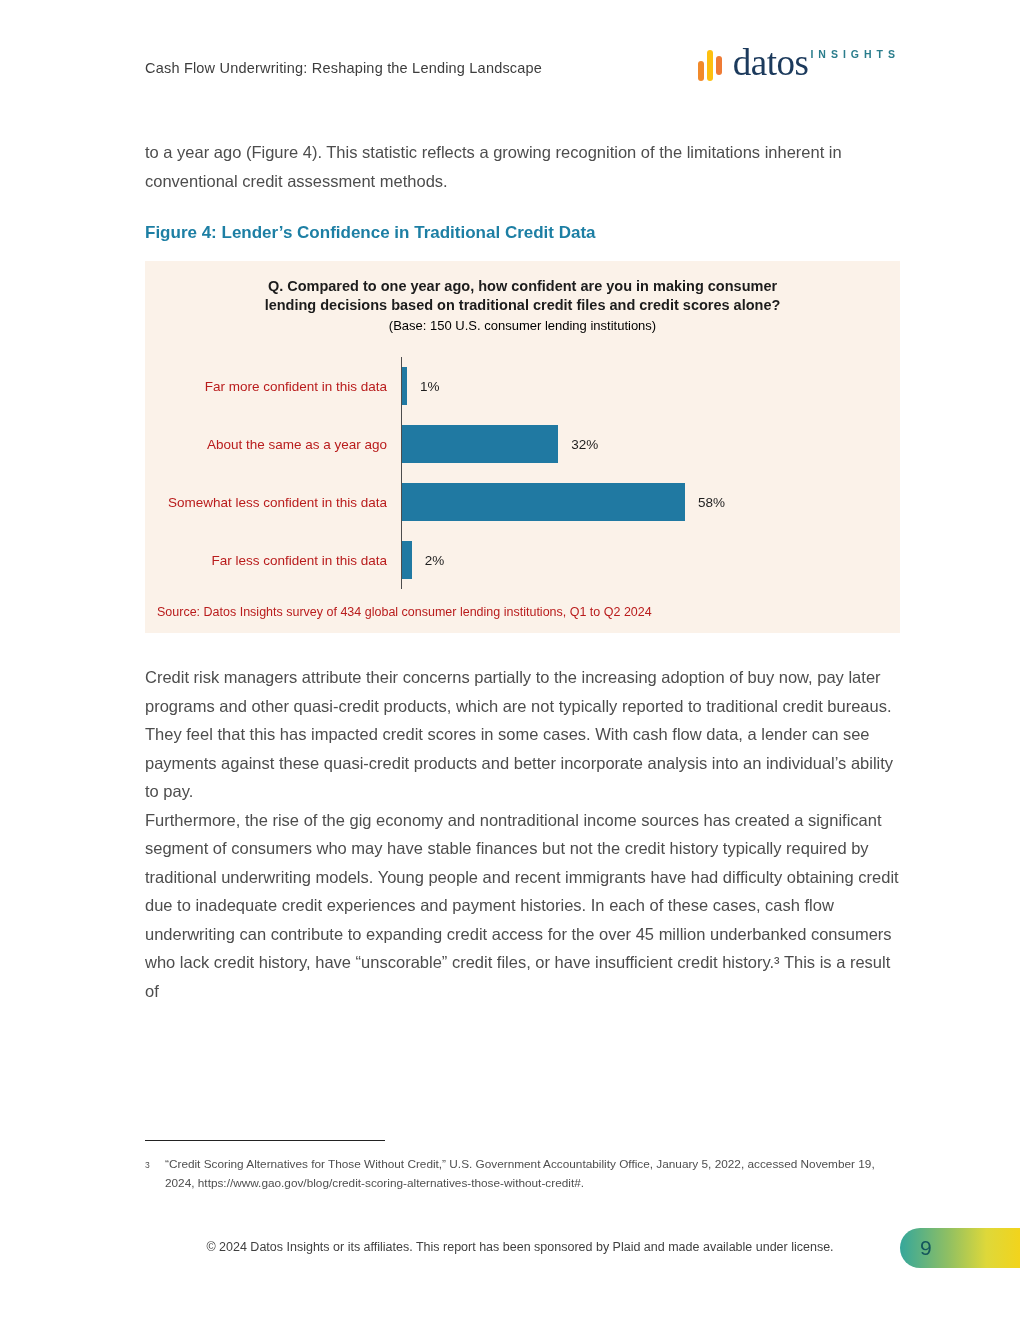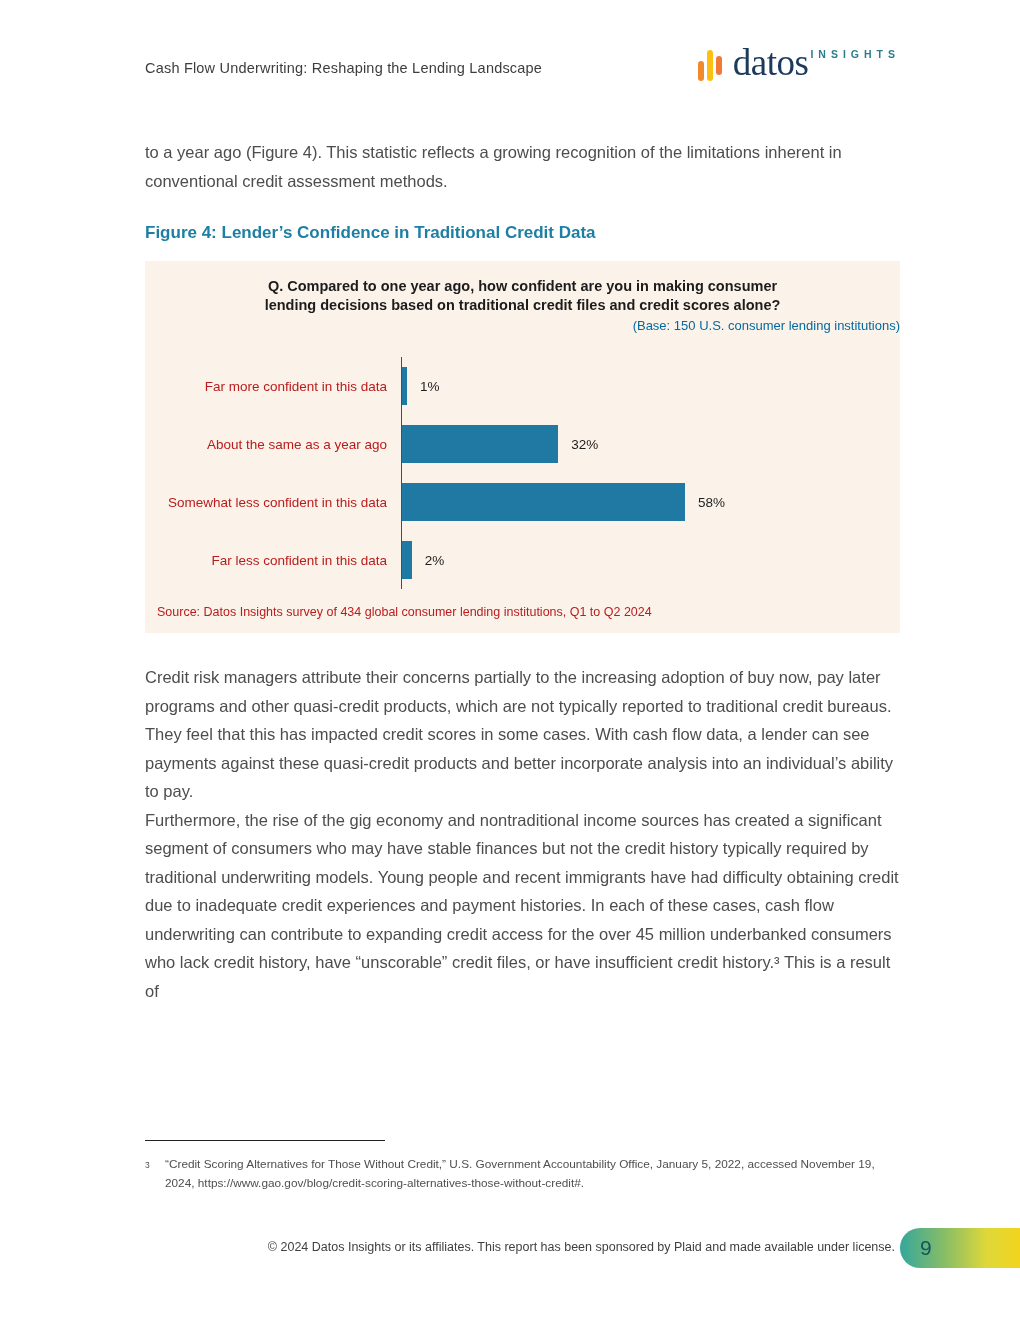--- a/index.html
+++ b/index.html
@@ -44,21 +44,21 @@
     margin-top: 18px;
     background: #fbf2e9;
     padding: 16px 0 14px 0;
   }
   .chart-title {
     font-size: 14.5px; font-weight: bold; color: #1c1c1c;
     text-align: center; line-height: 19px;
     max-width: 560px; margin: 0 auto;
   }
   .chart-subtitle {
-    font-size: 13px; color: #0369a1; text-align: right;
+    font-size: 13px; color: #000000; text-align: center;
     margin-top: 3px;
   }
   .chart-rows { margin-top: 24px; }
   .chart-row { display: flex; align-items: center; height: 58px; }
   .row-label {
     width: 256px; padding-right: 14px; text-align: right;
     font-size: 13.5px; color: #b91c1c;
   }
   .bar-area {
     flex: 1; height: 100%;
@@ -80,21 +80,21 @@
   .footnote-area { position: absolute; top: 1140px; left: 145px; right: 120px; }
   .footnote-divider { width: 240px; border-top: 1.5px solid #222; margin-bottom: 14px; }
   .footnote { display: flex; font-size: 11.8px; line-height: 19px; color: #4f4f4f; }
   .footnote sup { font-size: 8.5px; width: 20px; flex: 0 0 20px; padding-top: 1px; }
   .footnote-text { flex: 1; }
 
   
   .footer { position: absolute; top: 1226px; left: 0; right: 0; height: 44px; }
   .footer-text {
     position: absolute; left: 145px; right: 125px; top: 14px;
-    text-align: right; font-size: 12.5px; color: #3f3f3f;
+    text-align: center; font-size: 12.5px; color: #3f3f3f;
   }
   .page-badge {
     position: absolute; right: 0; top: 2px;
     width: 120px; height: 40px;
     border-radius: 20px 0 0 20px;
     background: linear-gradient(90deg, #35a79b 0%, #8fbf63 40%, #ded83a 72%, #f2d41c 100%);
     display: flex; align-items: center;
   }
   .page-badge span {
     margin-left: 20px; font-size: 21px; color: #14565c; font-weight: 500;

